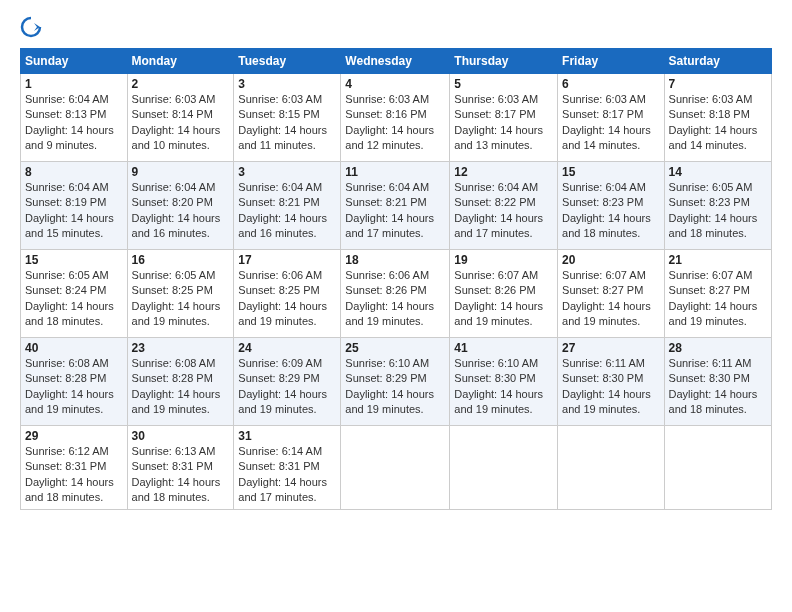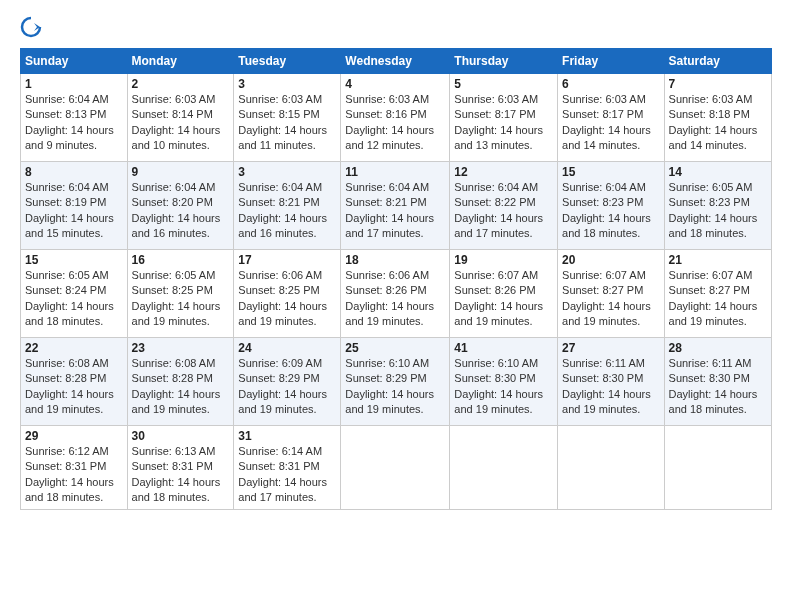--- a/index.html
+++ b/index.html
@@ -226,21 +226,21 @@
           <span class="day-number">20</span>
           <span class="day-info">Sunrise: 6:07 AM<br>Sunset: 8:27 PM<br>Daylight: 14 hours<br>and 19 minutes.</span>
         </td>
           <td>
           <span class="day-number">21</span>
           <span class="day-info">Sunrise: 6:07 AM<br>Sunset: 8:27 PM<br>Daylight: 14 hours<br>and 19 minutes.</span>
         </td>
         </tr>
         <tr>
           <td>
-          <span class="day-number">22</span>
+          <span class="day-number">40</span>
           <span class="day-info">Sunrise: 6:08 AM<br>Sunset: 8:28 PM<br>Daylight: 14 hours<br>and 19 minutes.</span>
         </td>
           <td>
           <span class="day-number">23</span>
           <span class="day-info">Sunrise: 6:08 AM<br>Sunset: 8:28 PM<br>Daylight: 14 hours<br>and 19 minutes.</span>
         </td>
           <td>
           <span class="day-number">24</span>
           <span class="day-info">Sunrise: 6:09 AM<br>Sunset: 8:29 PM<br>Daylight: 14 hours<br>and 19 minutes.</span>
         </td>

